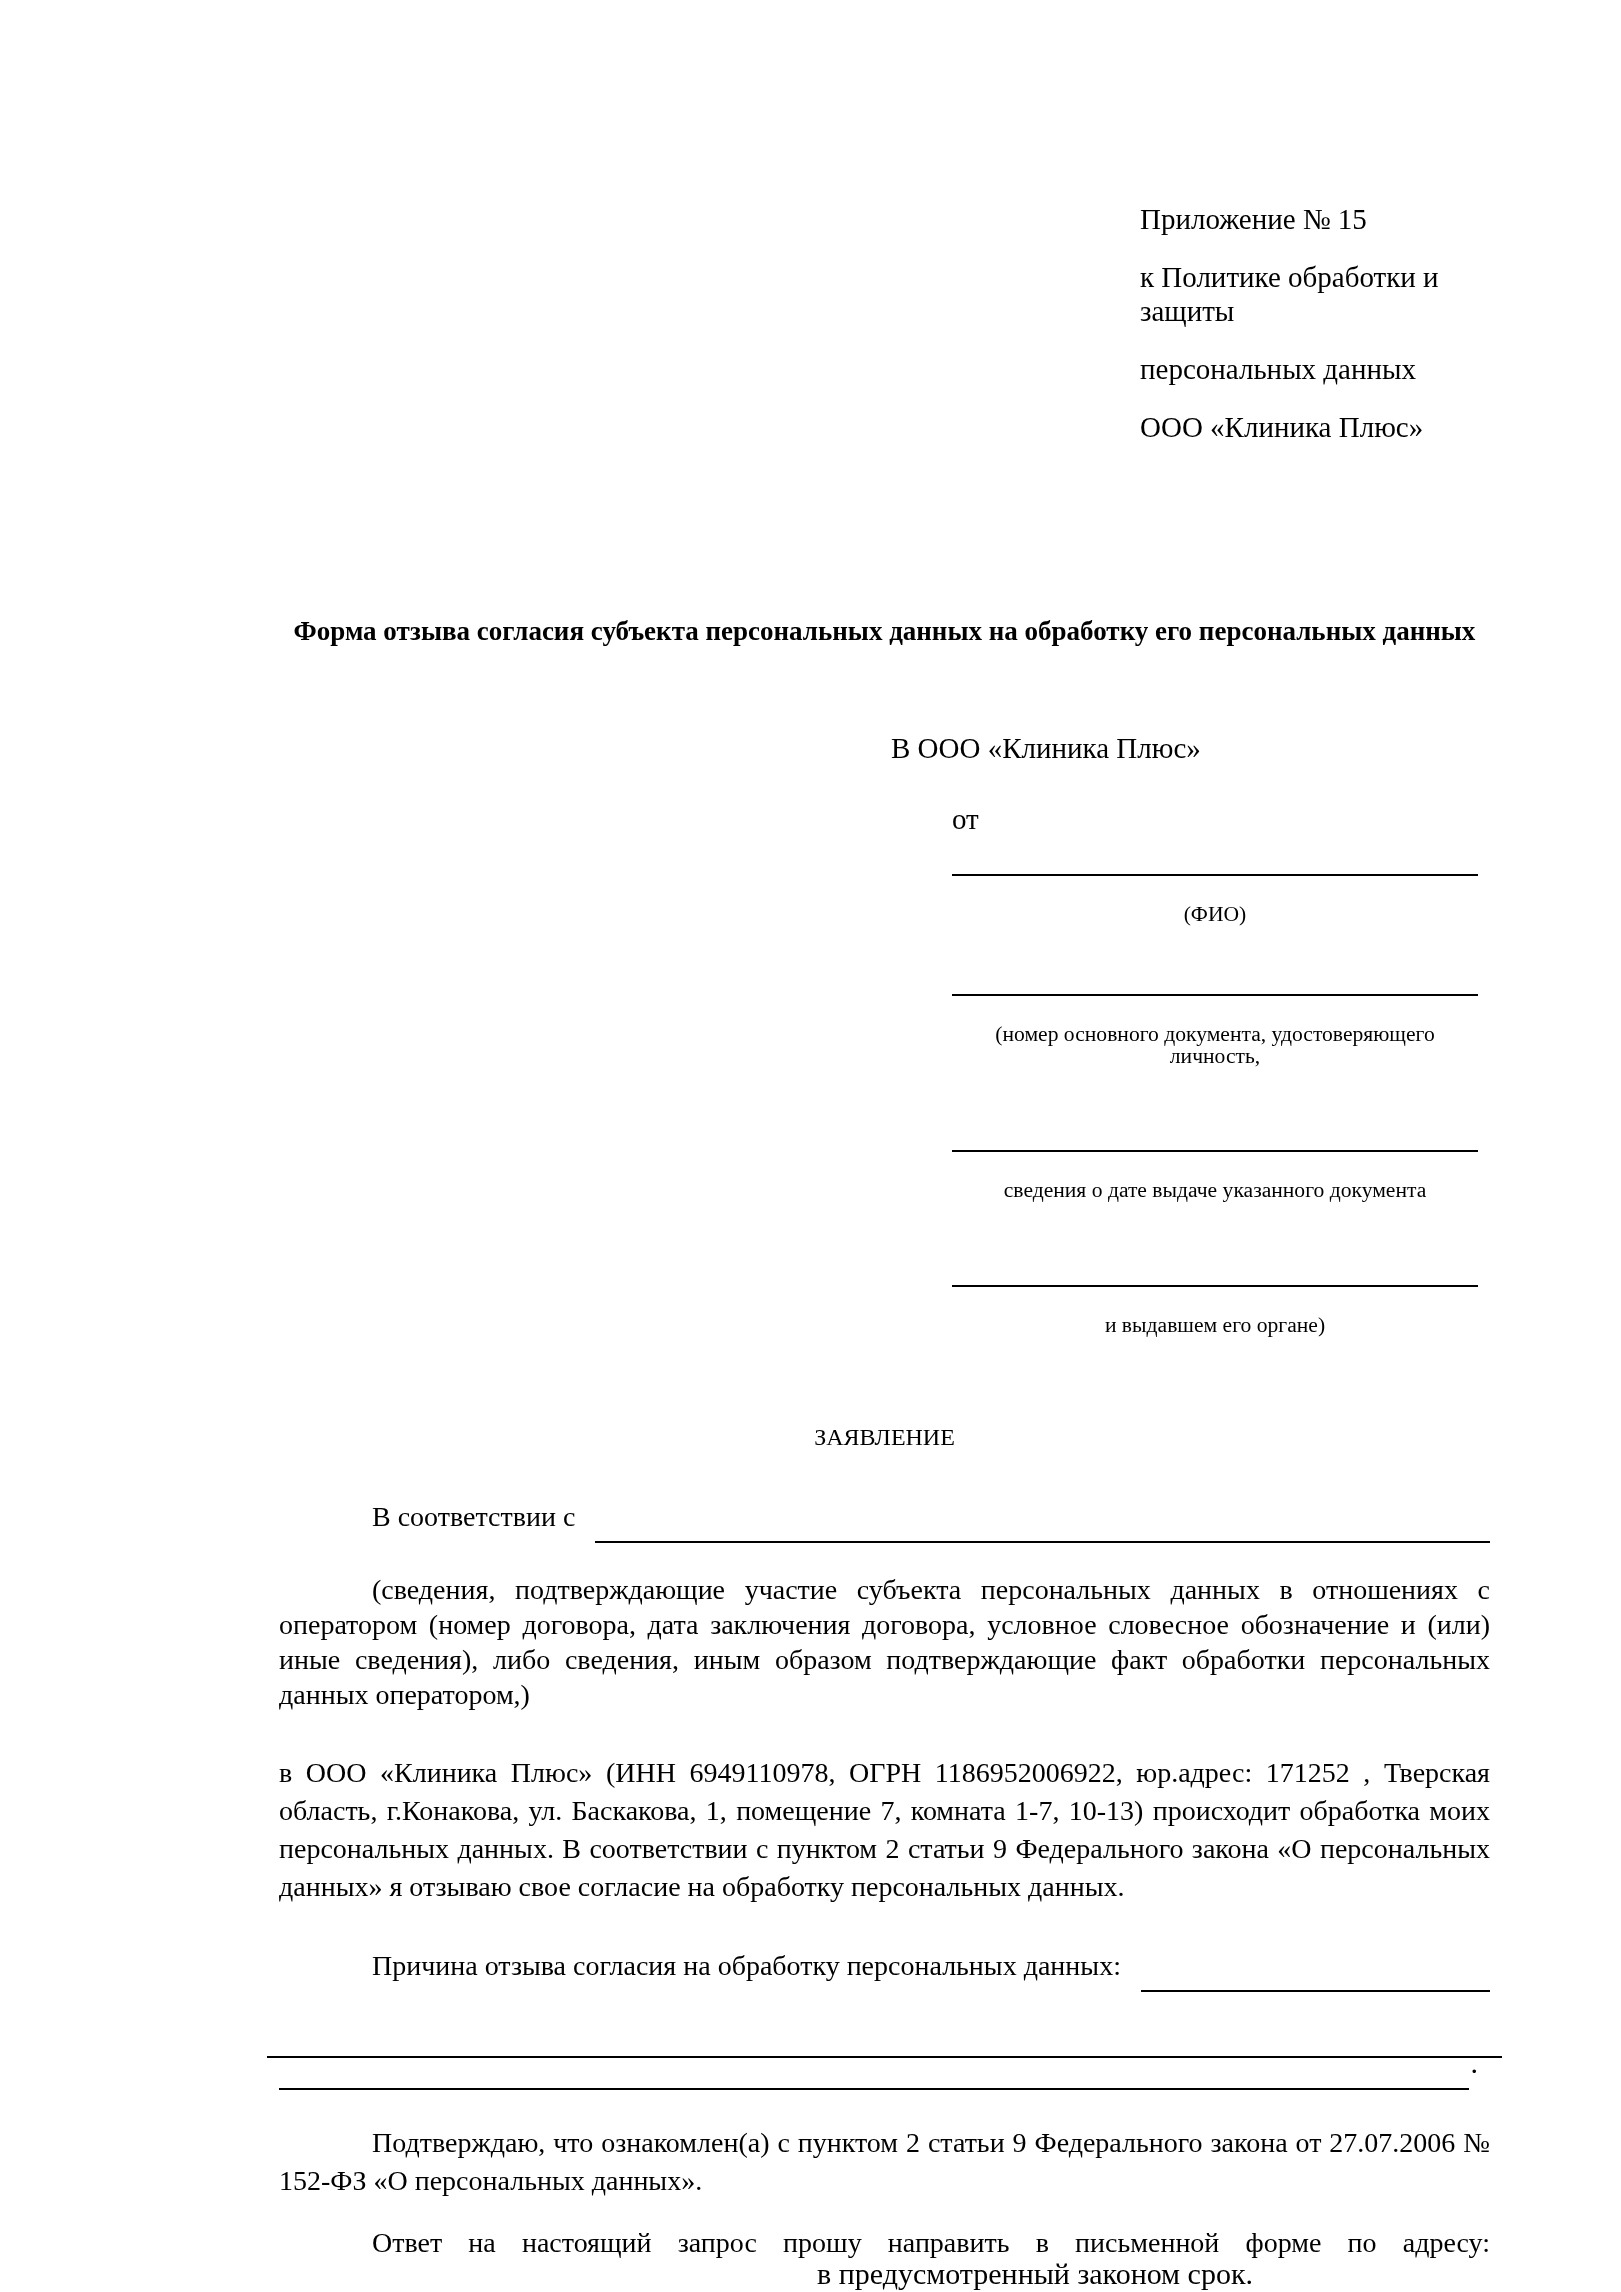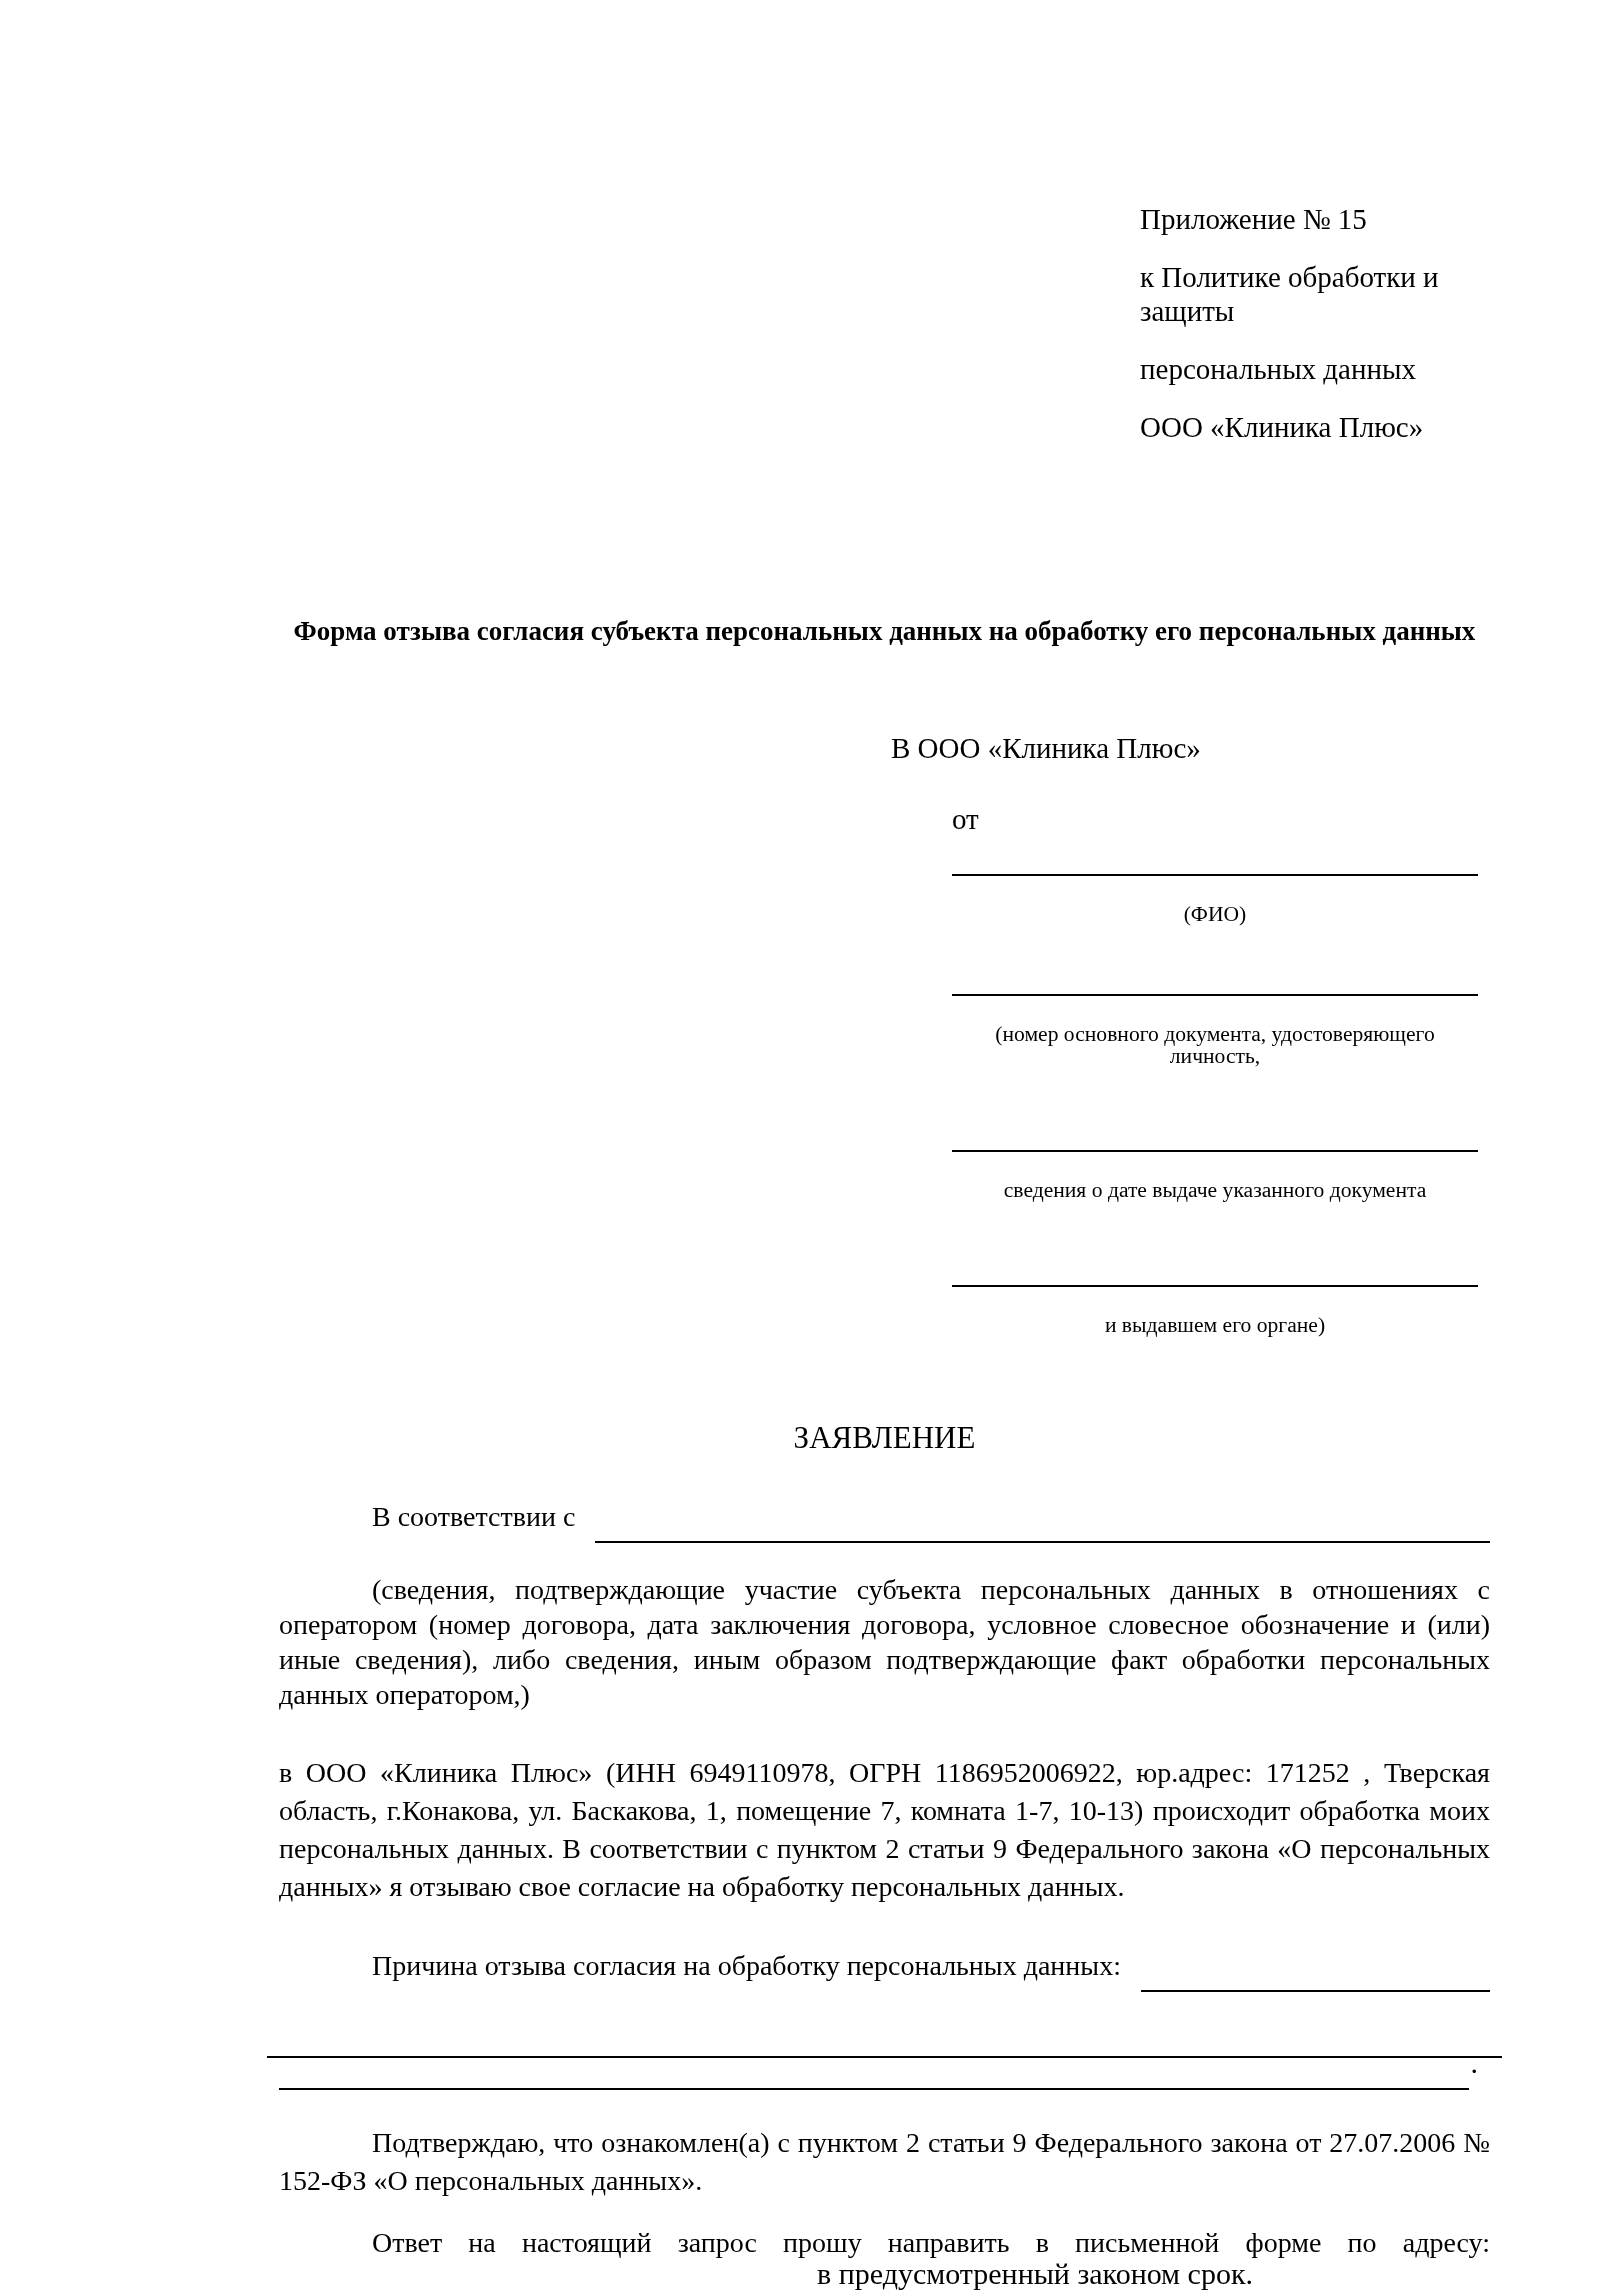--- a/index.html
+++ b/index.html
@@ -51,21 +51,21 @@
   }
   .f1 { margin-top: 15.7px; }
   .f2 { margin-top: 32px; }
   .f3 { margin-top: 46px; }
   .f4 { margin-top: 48px; }
 
   
   .heading {
     margin-top: 38px;
     text-align: center;
-    font-size: 31px;
+    font-size: 24px;
     line-height: 31px;
   }
   .para {
     font-size: 28px;
     line-height: 38px;
     text-align: justify;
   }
   .intro {
     margin-top: 7.8px;
     display: flex;

